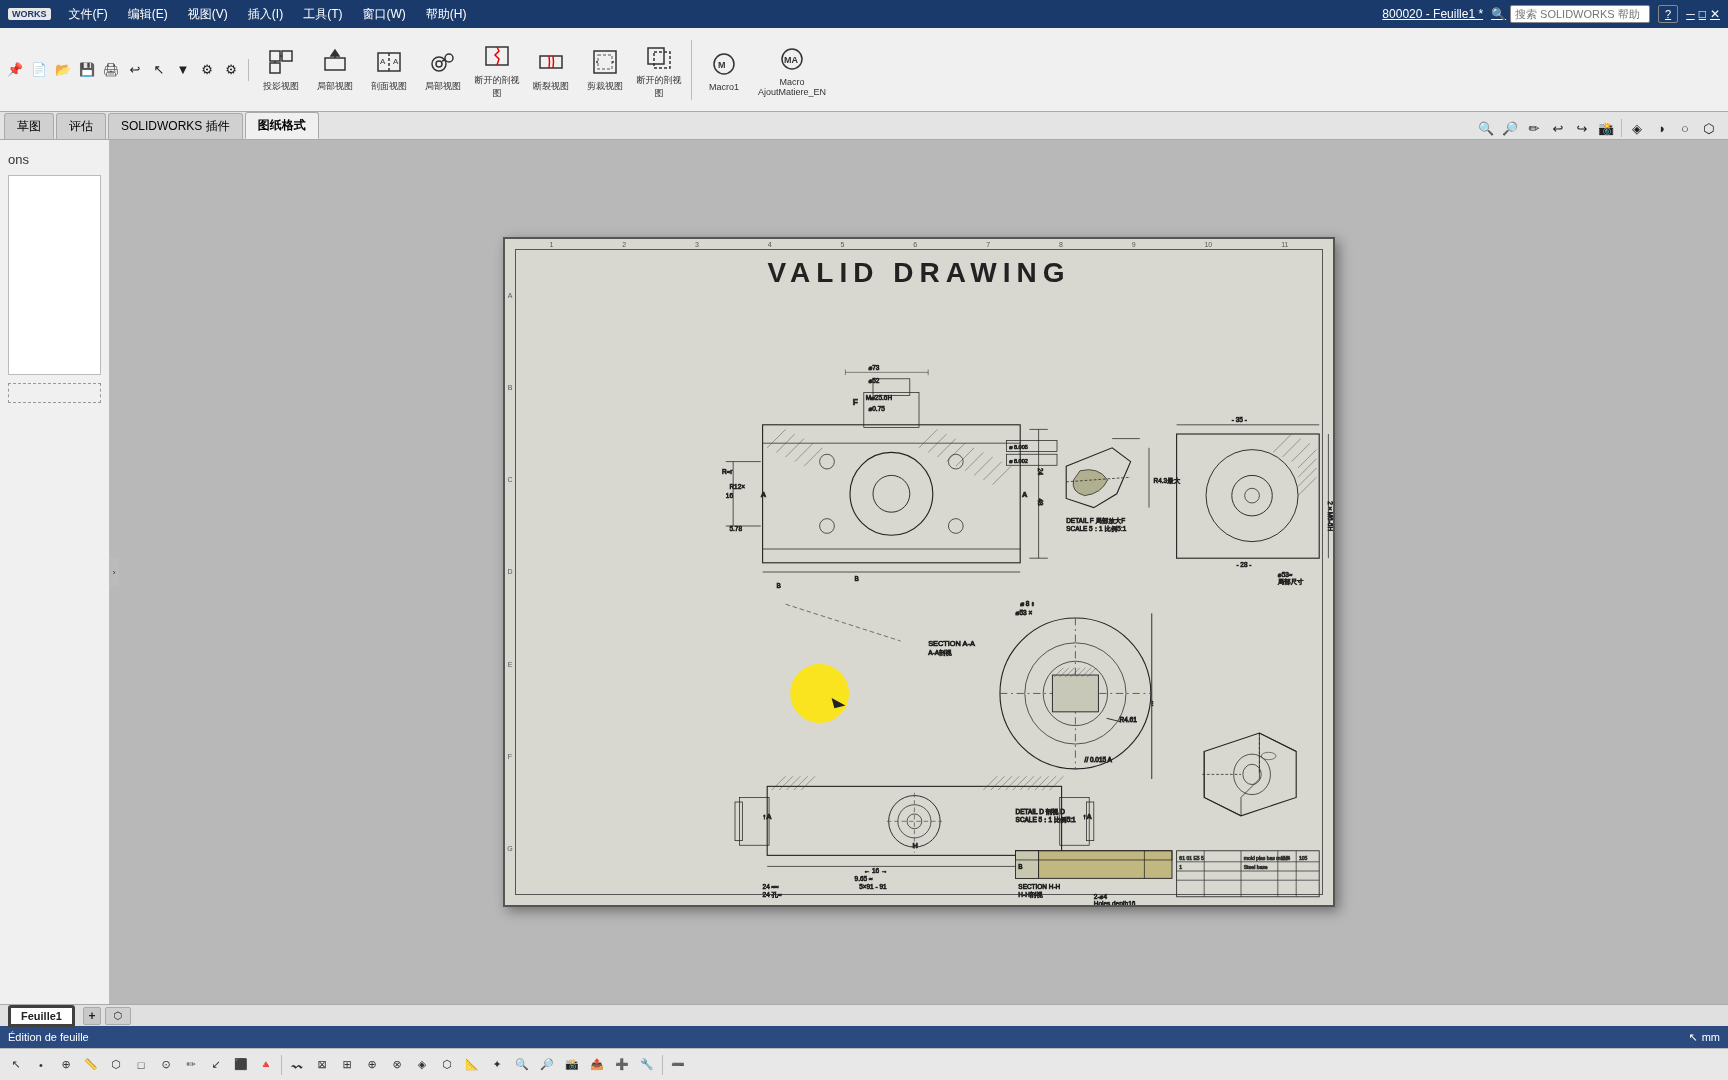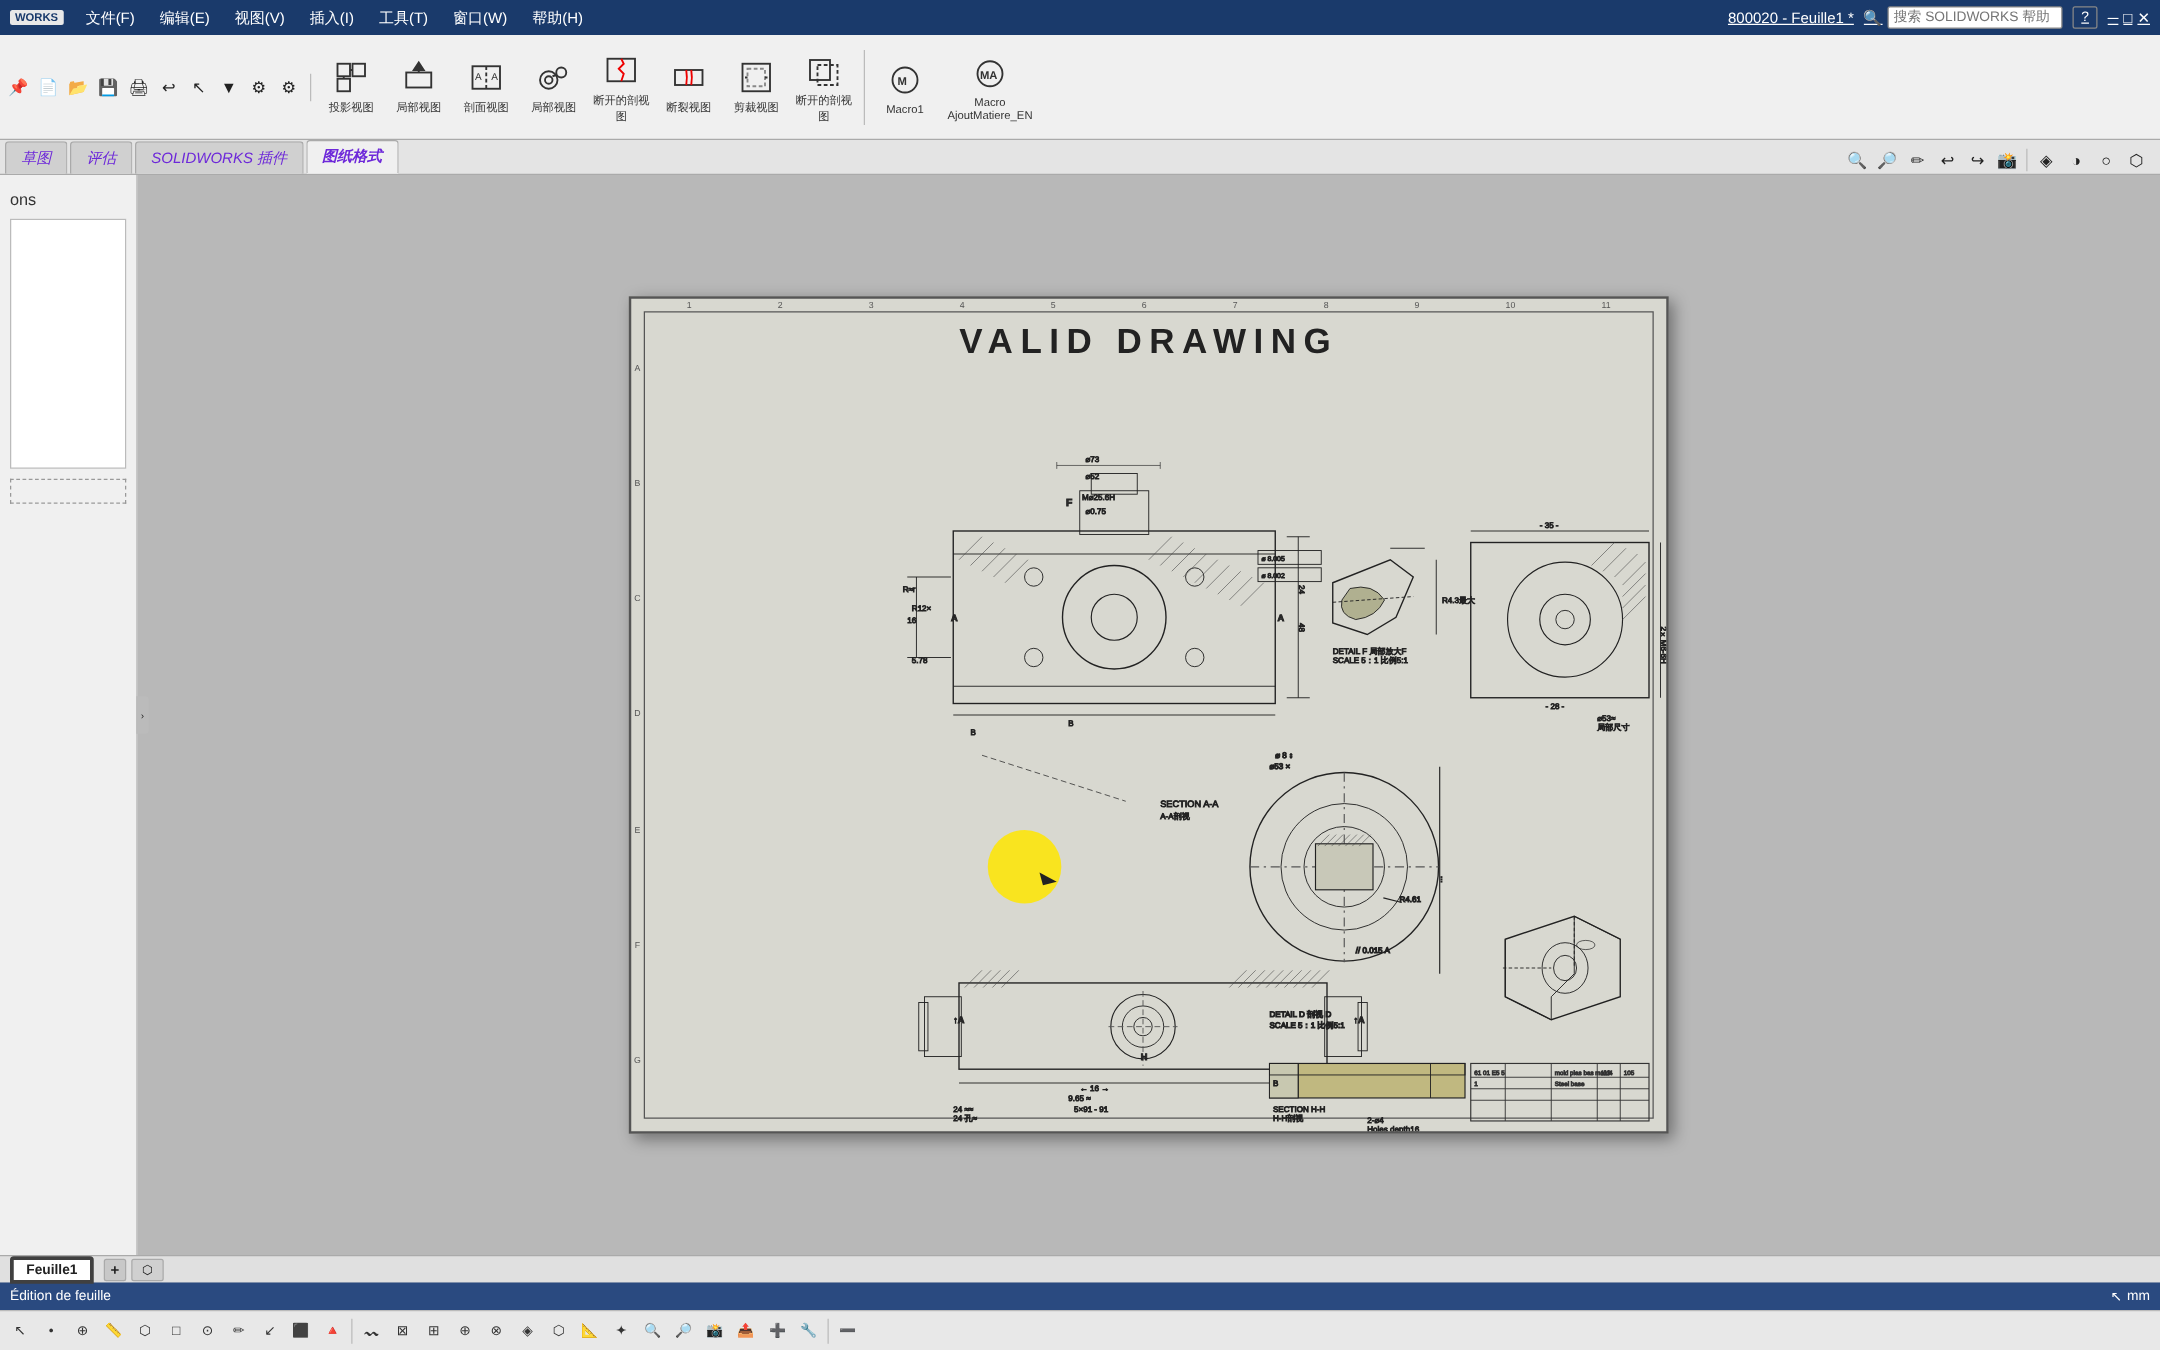--- a/index.html
+++ b/index.html
@@ -117,22 +117,21 @@
     }
     .tab {
       padding: 4px 12px;
       font-size: 12px;
       cursor: pointer;
       border: 1px solid #aaa;
       border-bottom: none;
       background: #d0d0d0;
       border-radius: 3px 3px 0 0;
       margin-right: 2px;
-      color: #6d28d9;
-      font-style: italic;
+      color: #000000;
     }
     .tab.active {
       background: #f0f0f0;
       border-bottom: 1px solid #f0f0f0;
       font-weight: bold;
     }
     .draw-tool {
       width: 22px;
       height: 22px;
       display: flex;

